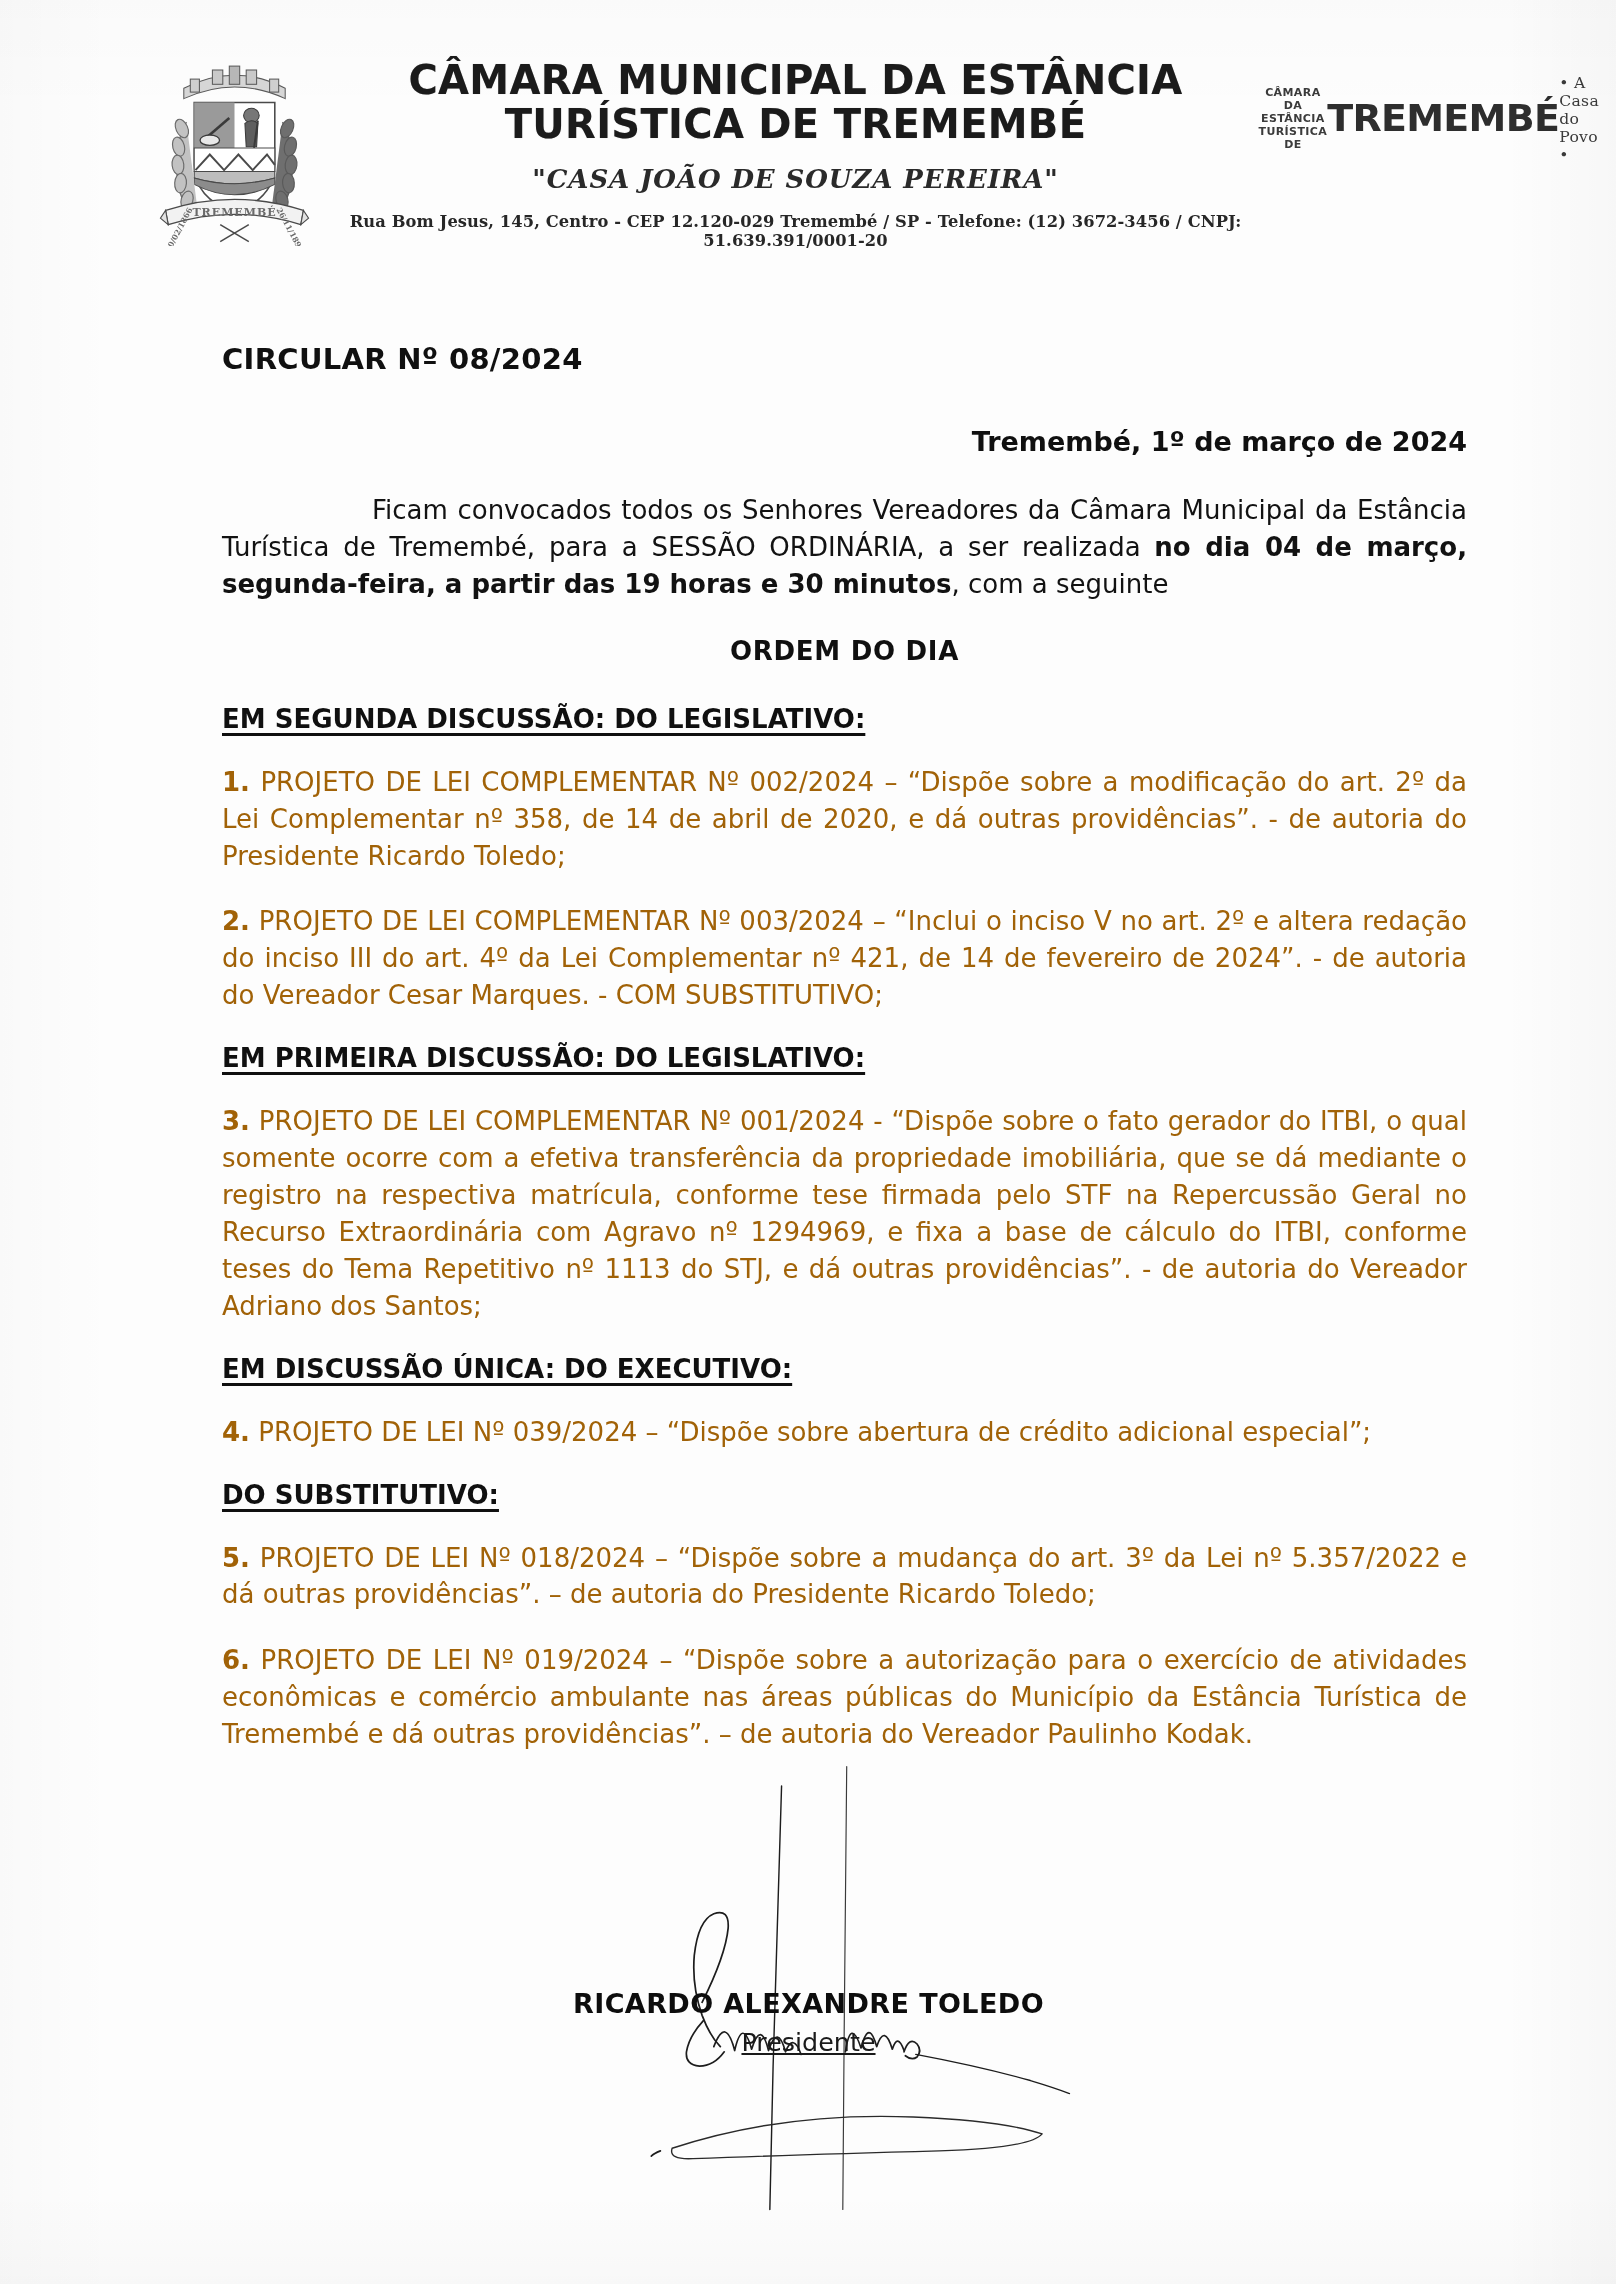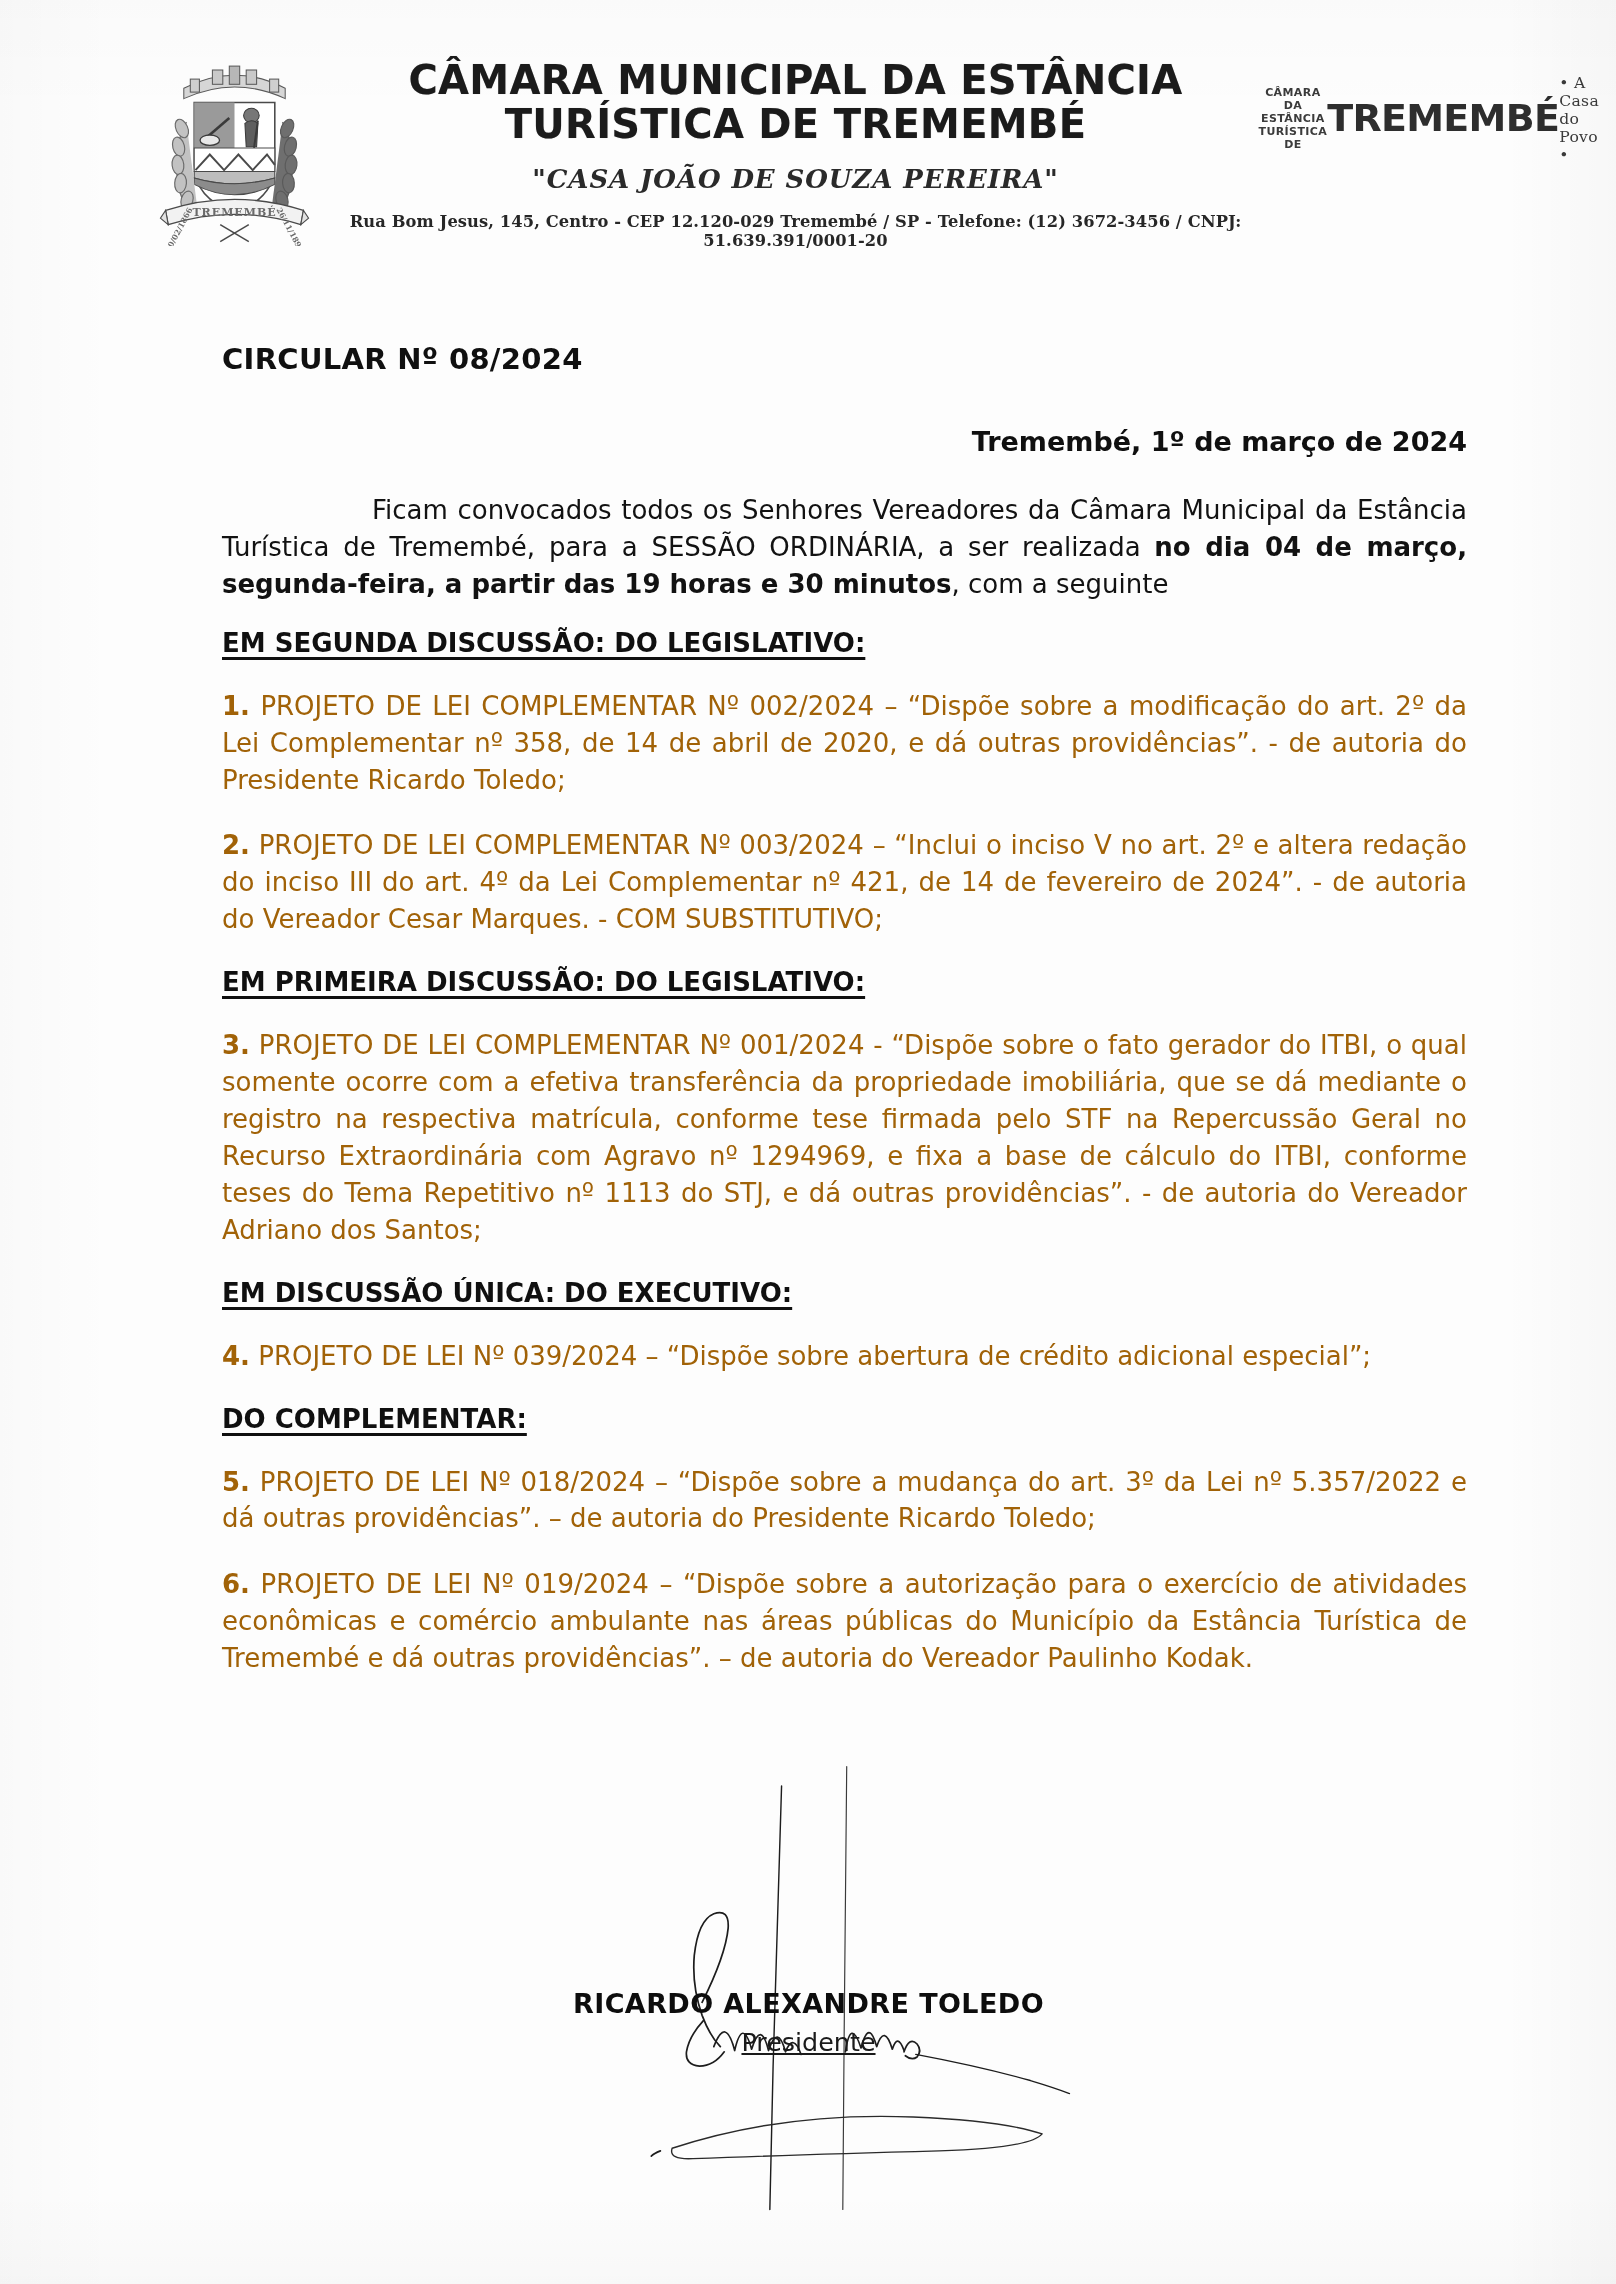--- a/index.html
+++ b/index.html
@@ -362,32 +362,33 @@
   </header>
 
   <main class="content">
 
     <div class="doc-number">CIRCULAR Nº 08/2024</div>
 
     <div class="doc-date">Tremembé, 1º de março de 2024</div>
 
     <p class="para intro"><span>Ficam convocados todos os Senhores Vereadores da Câmara Municipal da Estância Turística de Tremembé, para a SESSÃO ORDINÁRIA, a ser realizada </span><span class="b">no dia 04 de março, segunda-feira, a partir das 19 horas e 30 minutos</span><span>, com a seguinte</span></p>
 
+    <div class="ordem">ORDEM DO DIA</div>
 
     <h2 class="section">EM SEGUNDA DISCUSSÃO: DO LEGISLATIVO:</h2>
     <p class="item"><span class="item-num">1.</span><span> PROJETO DE LEI COMPLEMENTAR Nº 002/2024 – “Dispõe sobre a modificação do art. 2º da Lei Complementar nº 358, de 14 de abril de 2020, e dá outras providências”. - de autoria do Presidente Ricardo Toledo;</span></p>
     <p class="item"><span class="item-num">2.</span><span> PROJETO DE LEI COMPLEMENTAR Nº 003/2024 – “Inclui o inciso V no art. 2º e altera redação do inciso III do art. 4º da Lei Complementar nº 421, de 14 de fevereiro de 2024”. - de autoria do Vereador Cesar Marques. - COM SUBSTITUTIVO;</span></p>
 
     <h2 class="section">EM PRIMEIRA DISCUSSÃO: DO LEGISLATIVO:</h2>
     <p class="item"><span class="item-num">3.</span><span> PROJETO DE LEI COMPLEMENTAR Nº 001/2024 - “Dispõe sobre o fato gerador do ITBI, o qual somente ocorre com a efetiva transferência da propriedade imobiliária, que se dá mediante o registro na respectiva matrícula, conforme tese firmada pelo STF na Repercussão Geral no Recurso Extraordinária com Agravo nº 1294969, e fixa a base de cálculo do ITBI, conforme teses do Tema Repetitivo nº 1113 do STJ, e dá outras providências”. - de autoria do Vereador Adriano dos Santos;</span></p>
 
     <h2 class="section">EM DISCUSSÃO ÚNICA: DO EXECUTIVO:</h2>
     <p class="item"><span class="item-num">4.</span><span> PROJETO DE LEI Nº 039/2024 – “Dispõe sobre abertura de crédito adicional especial”;</span></p>
 
-    <h2 class="section">DO COMPLEMENTAR:</h2>
+    <h2 class="section">DO SUBSTITUTIVO:</h2>
     <p class="item"><span class="item-num">5.</span><span> PROJETO DE LEI Nº 018/2024 – “Dispõe sobre a mudança do art. 3º da Lei nº 5.357/2022 e dá outras providências”. – de autoria do Presidente Ricardo Toledo;</span></p>
     <p class="item"><span class="item-num">6.</span><span> PROJETO DE LEI Nº 019/2024 – “Dispõe sobre a autorização para o exercício de atividades econômicas e comércio ambulante nas áreas públicas do Município da Estância Turística de Tremembé e dá outras providências”. – de autoria do Vereador Paulinho Kodak.</span></p>
   </main>
 
   <div class="signature-block">
     <svg class="sig-svg" viewBox="0 0 820 700">
       <g fill="none" stroke="#1d1d1d" stroke-width="2.6" stroke-linecap="round" stroke-linejoin="round">
 
         <path d="M318 40 Q312 250 305 470 Q302 590 300 690" stroke-width="2.2"></path>
         <path d="M418 10 Q416 220 414 430 Q413 560 412 690" stroke-width="1.8" stroke="#3a3a3a"></path>

